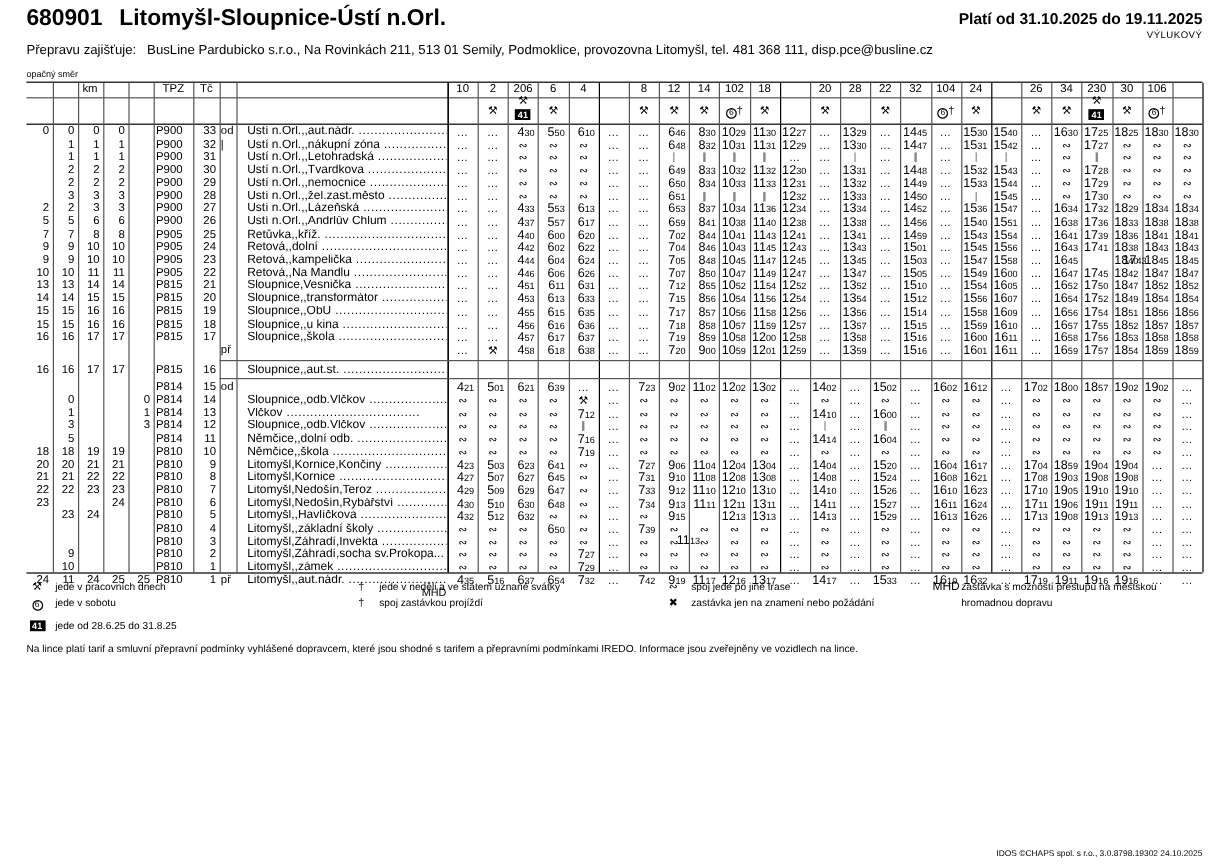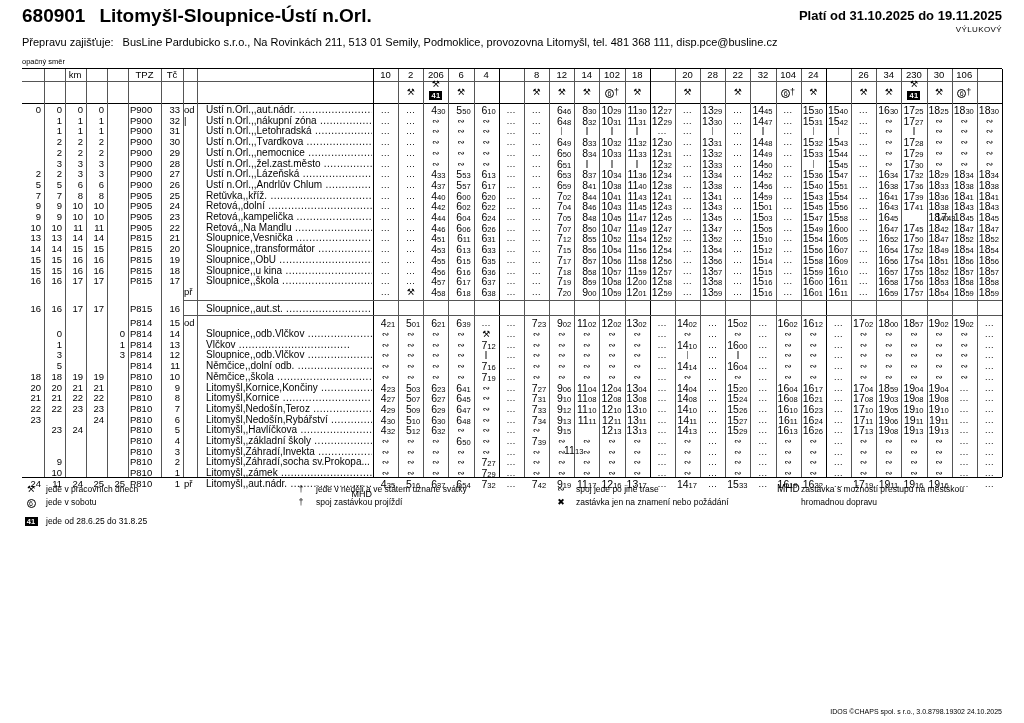--- a/index.html
+++ b/index.html
@@ -1326,16 +1326,17 @@
       <div class="lg-txt" style="left:554px;top:13px;">zastávka jen na znamení nebo požádání</div>
       <div class="lg-sym" style="left:755px;width:18px;top:0px;"><span class="sym" style="font-size:10px">MHD</span></div>
       <div class="lg-txt" style="left:779px;top:0px;">zastávka s možností přestupu na městskou</div>
       <div class="lg-sym" style="left:755px;width:18px;top:13px;"></div>
       <div class="lg-txt" style="left:779px;top:13px;">hromadnou dopravu</div>
       <div class="lg-sym" style="left:0px;width:18px;top:32px;"><span class="sym-badge">41</span></div>
       <div class="lg-txt" style="left:24px;top:32px;">jede od 28.6.25 do 31.8.25</div>
     </div>
 
   <div class="notes" id="notes">
+      <div>Na lince platí tarif a smluvní přepravní podmínky vyhlášené dopravcem, které jsou shodné s tarifem a přepravními podmínkami IREDO. Informace jsou zveřejněny ve vozidlech na lince.</div>
     </div>
 
   <div class="footer-right">IDOS ©CHAPS spol. s r.o., 3.0.8798.19302 24.10.2025</div>
 </div>
 
 </body></html>

